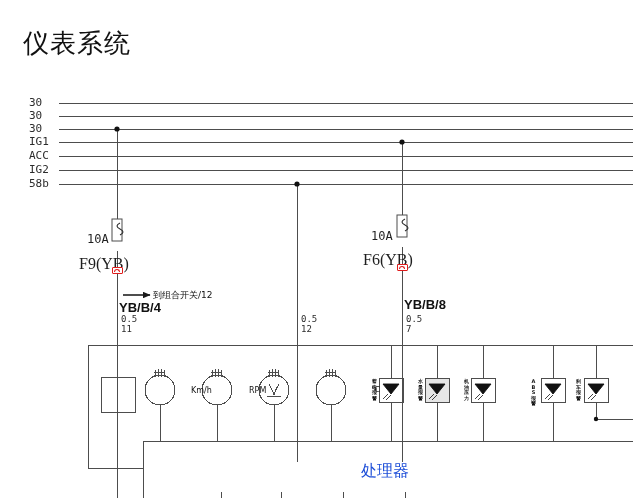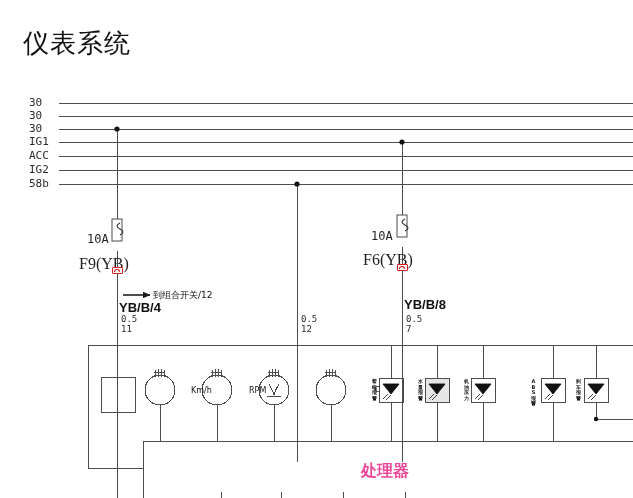--- a/index.html
+++ b/index.html
@@ -100,22 +100,21 @@
     width: 7px;
     font-family: "DejaVu Sans", sans-serif;
     font-weight: bold;
     color: #111111;
     word-break: break-all;
     text-align: center;
   }
   .proc-text {
     font-size: 16px;
     font-family: "DejaVu Sans", sans-serif;
-    color: #ec4899;
-    font-weight: bold;
+    color: #1d4ed8;
   }
 
   .red-conn {
     position: absolute;
     width: 11px;
     height: 7px;
     background: #ffffff;
     border: 1.4px solid #e01b1b;
     border-radius: 1px;
     box-sizing: border-box;

